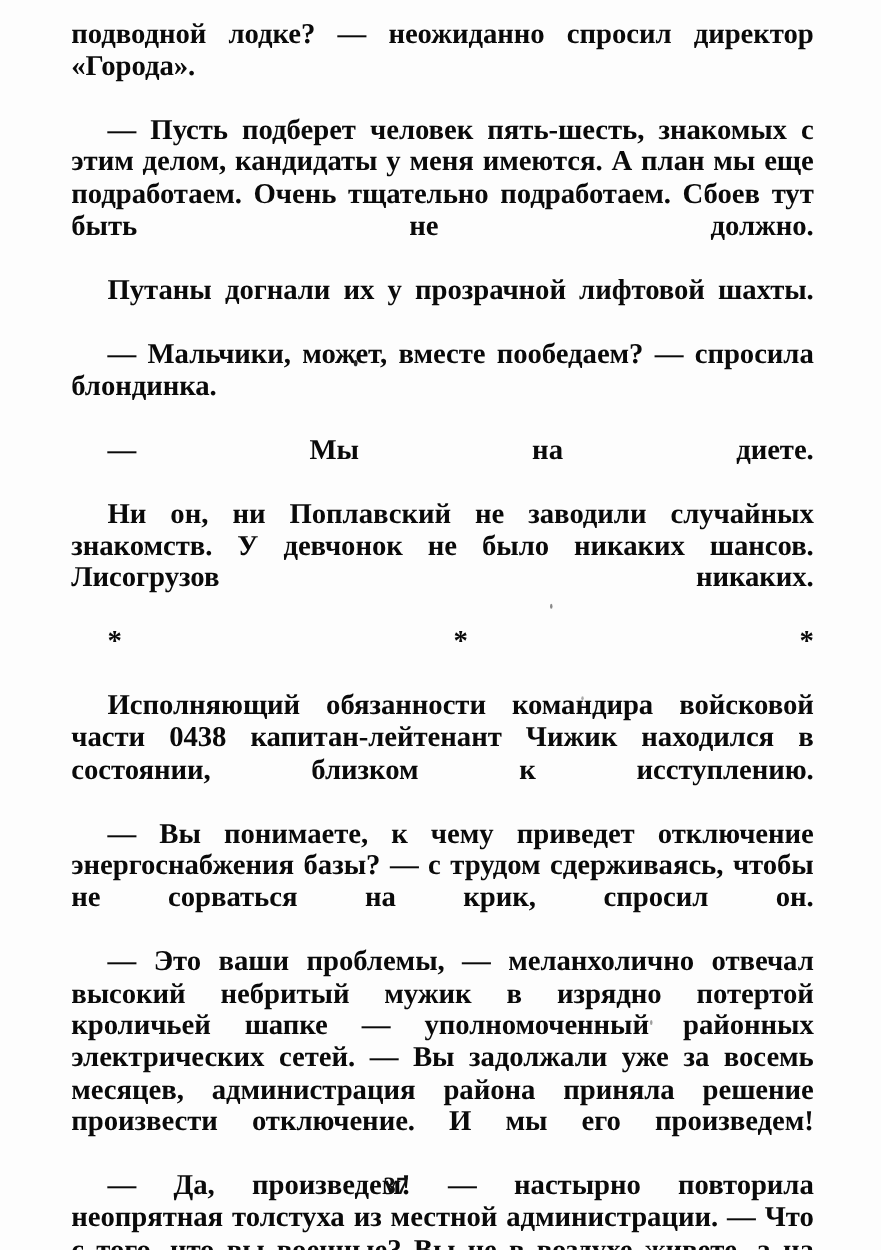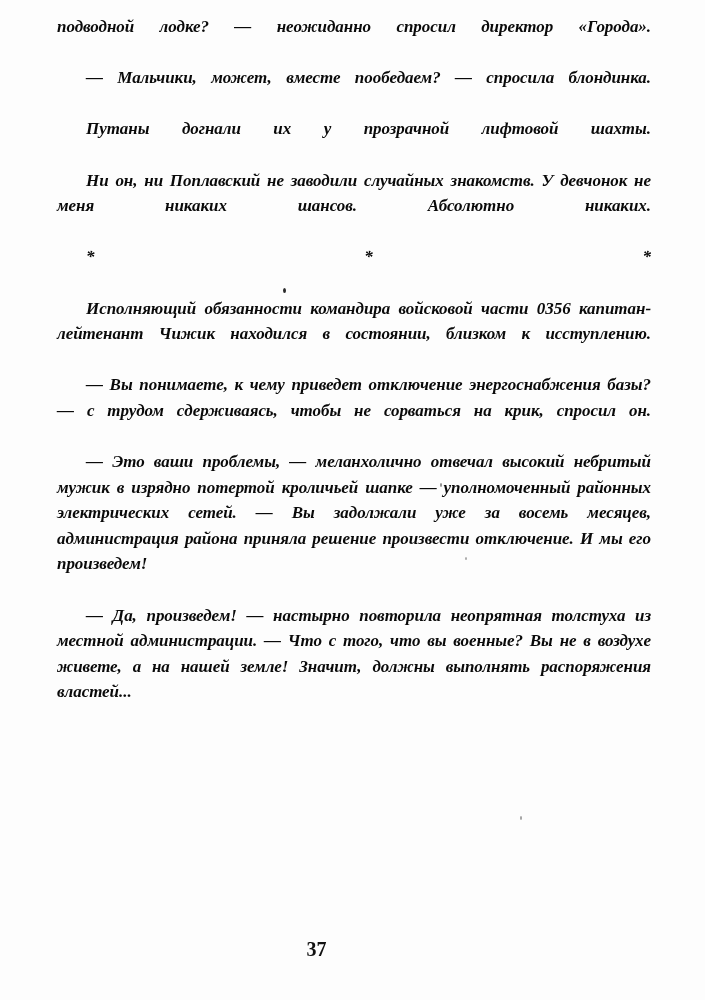--- a/index.html
+++ b/index.html
@@ -21,26 +21,25 @@
     left: 57px;
     top: 14px;
     width: 594px;
   }
   p.para {
     margin: 0;
     padding: 0;
     text-align: justify;
     text-justify: inter-word;
     text-indent: 29px;
-    font-size: 17px;
+    font-size: 23px;
     line-height: 25.6px;
     font-weight: 600;
     letter-spacing: -0.05px;
     word-spacing: 0.1px;
-    font-style: italic;
     -webkit-font-smoothing: none;
   }
   p.para.noindent {
     text-indent: 0;
   }
   
   p.para:after {
     content: "";
     display: inline-block;
     width: 100%;
@@ -81,27 +80,29 @@
   .speck.s4 { left: 520px; top: 816px; width: 2px; height: 4px; opacity: .45; }
 </style>
 </head>
 <body>
 
 <div class="page">
 
   <div class="textblock">
 
     <p class="para noindent">подводной лодке? — неожиданно спросил директор «Города».</p>
+    <p class="para">— Пусть подберет человек пять-шесть, знакомых с этим делом, кандидаты у меня имеются. А план мы еще подработаем. Очень тщательно подработаем. Сбоев тут быть не должно.</p>
+    <p class="para">Путаны догнали их у прозрачной лифтовой шахты.</p>
     <p class="para">— Мальчики, может, вместе пообедаем? — спросила блондинка.</p>
-    <p class="para">Путаны догнали их у прозрачной лифтовой шахты.</p>
-    <p class="para">Ни он, ни Поплавский не заводили случайных знакомств. У девчонок не меня никаких шансов. Абсолютно никаких.</p>
+    <p class="para">— Мы на диете.</p>
+    <p class="para">Ни он, ни Поплавский не заводили случайных знакомств. У девчонок не было никаких шансов. Лисогрузов никаких.</p>
 
     <p class="para sep">* * *</p>
 
-    <p class="para">Исполняющий обязанности командира войсковой части 0356 капитан-лейтенант Чижик находился в состоянии, близком к исступлению.</p>
+    <p class="para">Исполняющий обязанности командира войсковой части 0438 капитан-лейтенант Чижик находился в состоянии, близком к исступлению.</p>
     <p class="para">— Вы понимаете, к чему приведет отключение энергоснабжения базы? — с трудом сдерживаясь, чтобы не сорваться на крик, спросил он.</p>
     <p class="para">— Это ваши проблемы, — меланхолично отвечал высокий небритый мужик в изрядно потертой кроличьей шапке — уполномоченный районных электрических сетей. — Вы задолжали уже за восемь месяцев, администрация района приняла решение произвести отключение. И мы его произведем!</p>
     <p class="para">— Да, произведем! — настырно повторила неопрятная толстуха из местной администрации. — Что с того, что вы военные? Вы не в воздухе живете, а на нашей земле! Значит, должны выполнять распоряжения властей...</p>
 
   </div>
 
   <span class="speck s1"></span>
   <span class="speck s2"></span>
   <span class="speck s3"></span>
   <span class="speck s4"></span>

